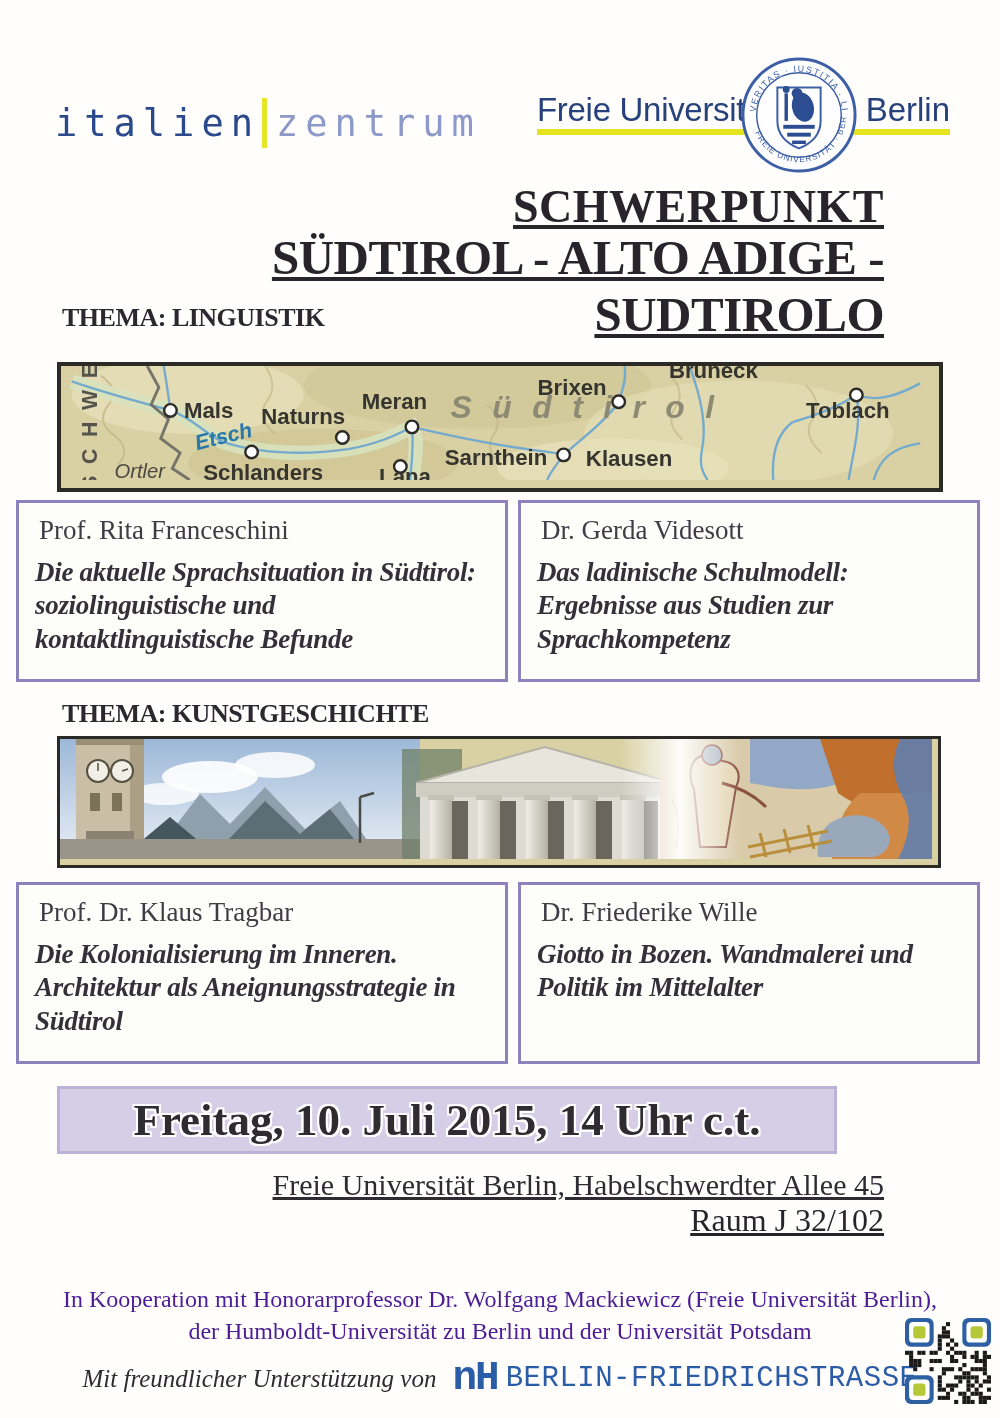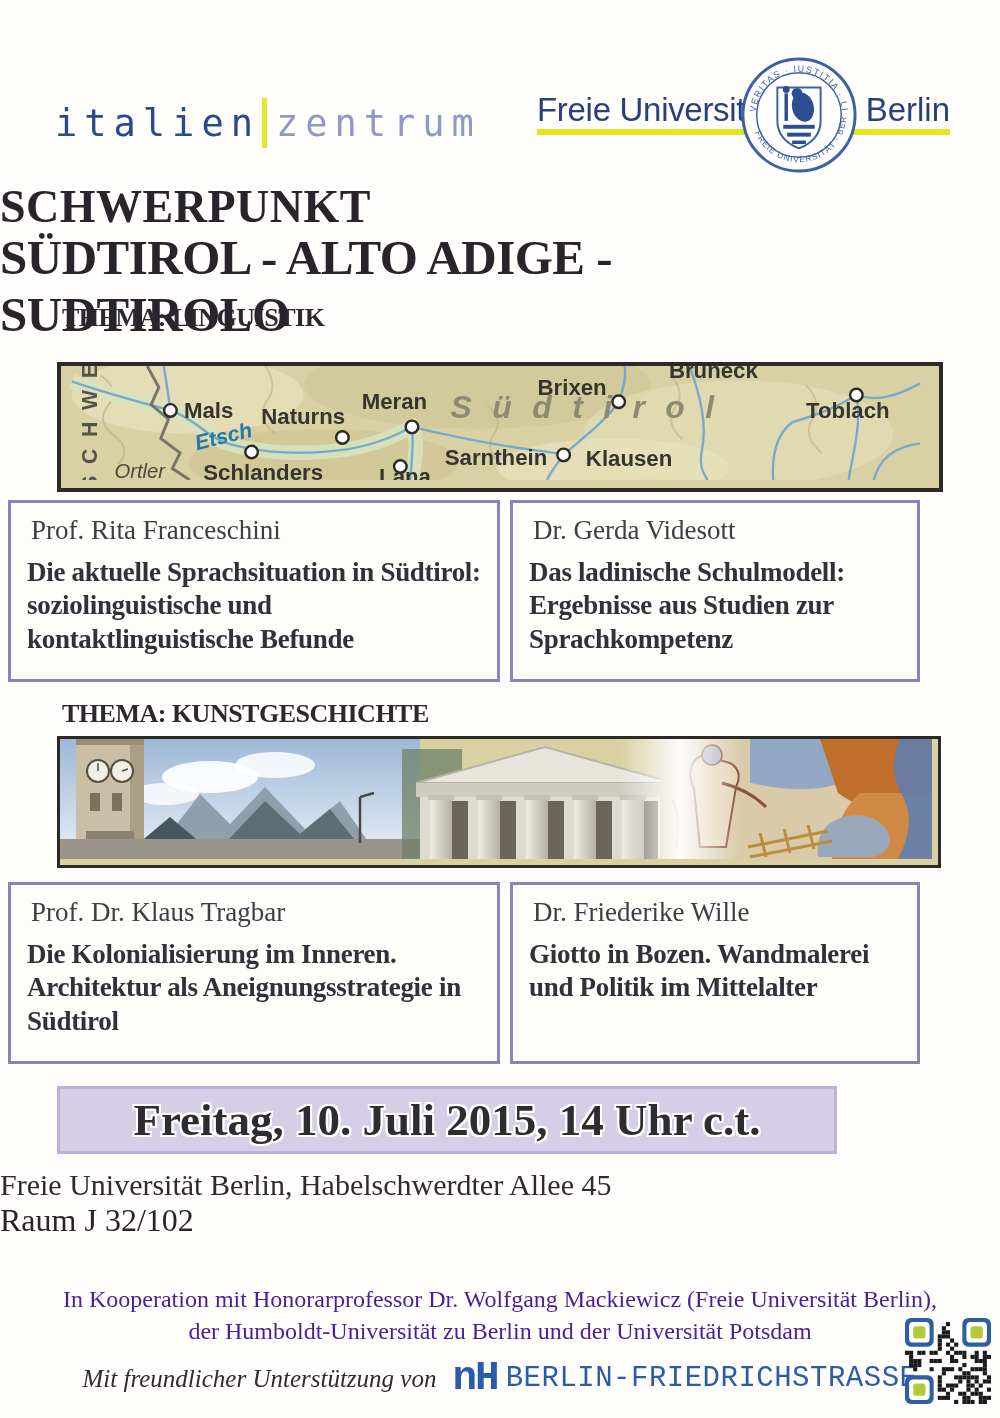--- a/index.html
+++ b/index.html
@@ -15,43 +15,43 @@
 
   #fu-logo{position:absolute;left:537px;top:90px;width:413px;height:60px;}
   #fu-underline{position:absolute;left:0;right:0;top:39px;height:6px;background:#e6e41f;z-index:1;}
   #fu-name1{position:absolute;left:0;top:1px;font-family:"Liberation Sans",sans-serif;
             font-size:33px;color:#27417c;z-index:2;letter-spacing:-0.3px;}
   #fu-name2{position:absolute;right:0;top:1px;font-family:"Liberation Sans",sans-serif;
             font-size:33px;color:#27417c;z-index:2;margin-left:7px;}
   #fu-seal{position:absolute;left:203px;top:-34px;width:118px;height:118px;z-index:3;}
 
   
-  .center-line{position:absolute;left:0;width:884px;text-align:left;font-weight:bold;color:#27242b;}
+  .center-line{position:absolute;left:0;width:884px;text-align:right;font-weight:bold;color:#27242b;text-decoration:underline;}
   #title1{top:180px;font-size:46px;letter-spacing:0.5px;}
   #title2{top:229px;font-size:49px;letter-spacing:-0.5px;}
   .thema{position:absolute;left:62px;font-size:26px;font-weight:bold;color:#2b2830;letter-spacing:-0.5px;}
   #thema1{top:303px;}
   #thema2{top:699px;}
 
   
   .strip{position:absolute;left:57px;width:878px;border:4px solid #2b2a26;background:#d9d1a4;}
   #map-strip{top:362px;height:122px;}
   #photo-strip{top:736px;height:126px;border-width:3px;}
   .strip svg{display:block;}
 
   
-  .talk-row{position:absolute;left:8px;width:964px;display:flex;gap:10px;}
+  .talk-row{position:absolute;left:16px;width:964px;display:flex;gap:10px;}
   #row-linguistik{top:500px;}
   #row-kunst{top:882px;}
   .talk-box{border:3px solid #8d83bc;background:#fdfdfa;height:182px;box-sizing:border-box;
             padding:10px 8px 10px 16px;}
   .talk-box.left{width:492px;}
-  .talk-box.right{width:410px;}
+  .talk-box.right{width:462px;}
   .speaker{font-size:27px;color:#3f3c46;margin:2px 0 10px 4px;}
-  .talk-title{font-size:27px;font-weight:bold;color:#33303a;line-height:1.24;letter-spacing:-0.3px;}
+  .talk-title{font-size:27px;font-weight:bold;color:#33303a;line-height:1.24;letter-spacing:-0.3px;font-style:italic;}
 
   
   #banner{position:absolute;left:57px;top:1086px;width:780px;height:68px;background:#d5cee6;
           border:3px solid #bcb2d8;box-sizing:border-box;display:flex;align-items:center;justify-content:center;}
   #banner-text{font-size:45px;font-weight:bold;color:#2e2c30;letter-spacing:0px;
      text-shadow:-2px 0 #fff,2px 0 #fff,0 -2px #fff,0 2px #fff,-2px -2px #fff,2px 2px #fff,-2px 2px #fff,2px -2px #fff;}
 
   #address{top:1168px;font-size:30px;font-weight:normal;color:#2e2b33;}
   #room{top:1202px;font-size:32px;font-weight:normal;}
   #coop{position:absolute;left:0;width:1000px;top:1283px;text-align:center;font-size:24px;

